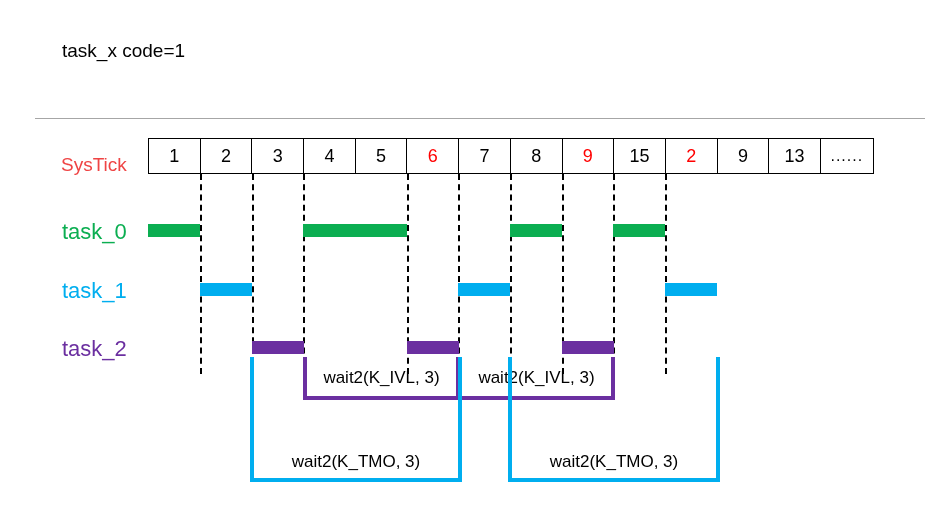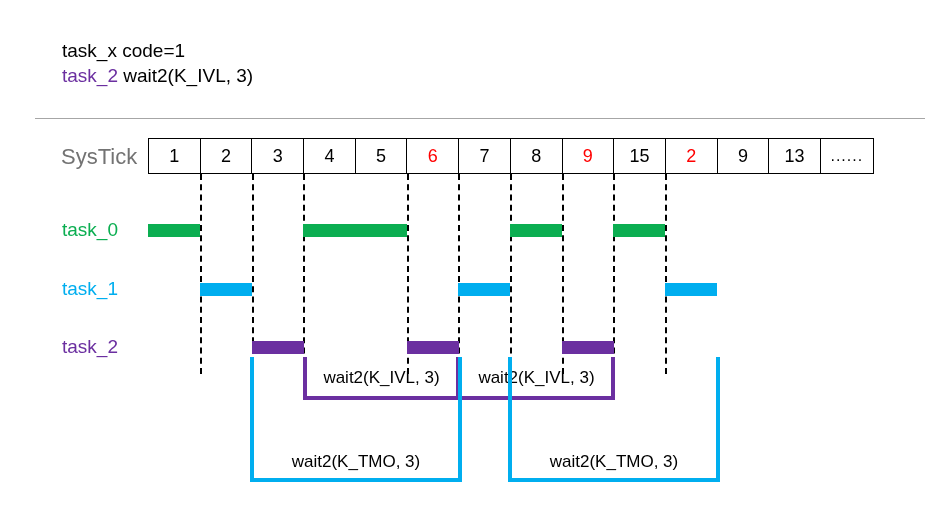--- a/index.html
+++ b/index.html
@@ -45,23 +45,23 @@
     left: 0;
     top: 0;
     width: 945px;
     height: 508px;
   }
 
   
   #systick-label {
     position: absolute;
     left: 61px;
-    top: 140px;
-    font-size: 22px;
-    color: #737373;
+    top: 148px;
+    font-size: 19px;
+    color: #ef4444;
     line-height: 33px;
   }
 
   
   #tick-table {
     position: absolute;
     left: 148px;
     top: 138px;
     height: 36px;
     display: flex;
@@ -88,21 +88,21 @@
     position: absolute;
     width: 0;
     border-left: 2px dashed #000000;
     top: 174px;
     height: 200px;
   }
 
   
   .row-label {
     position: absolute;
-    font-size: 19px;
+    font-size: 22px;
     white-space: nowrap;
   }
   #label-task0 { left: 62px; top: 219px; color: #0BAE51; }
   #label-task1 { left: 62px; top: 278px; color: #00AEEF; }
   #label-task2 { left: 62px; top: 336px; color: #6B2FA0; }
 
   
   .bar {
     position: absolute;
     height: 13px;
@@ -132,23 +132,20 @@
     white-space: nowrap;
     text-align: center;
   }
 </style>
 </head>
 <body>
 
 <div id="legend">
   <span class="lrow">
     <span>task_x code=1</span>
-  </span>
-  <span class="lrow">
-    <span class="tk2">task_2</span><span> wait2(K_IVL, 3)</span>
   </span>
 </div>
 
 <div id="top-rule"></div>
 
 <div id="chart">
 
   <div id="systick-label">SysTick</div>
 
   <div id="tick-table">

